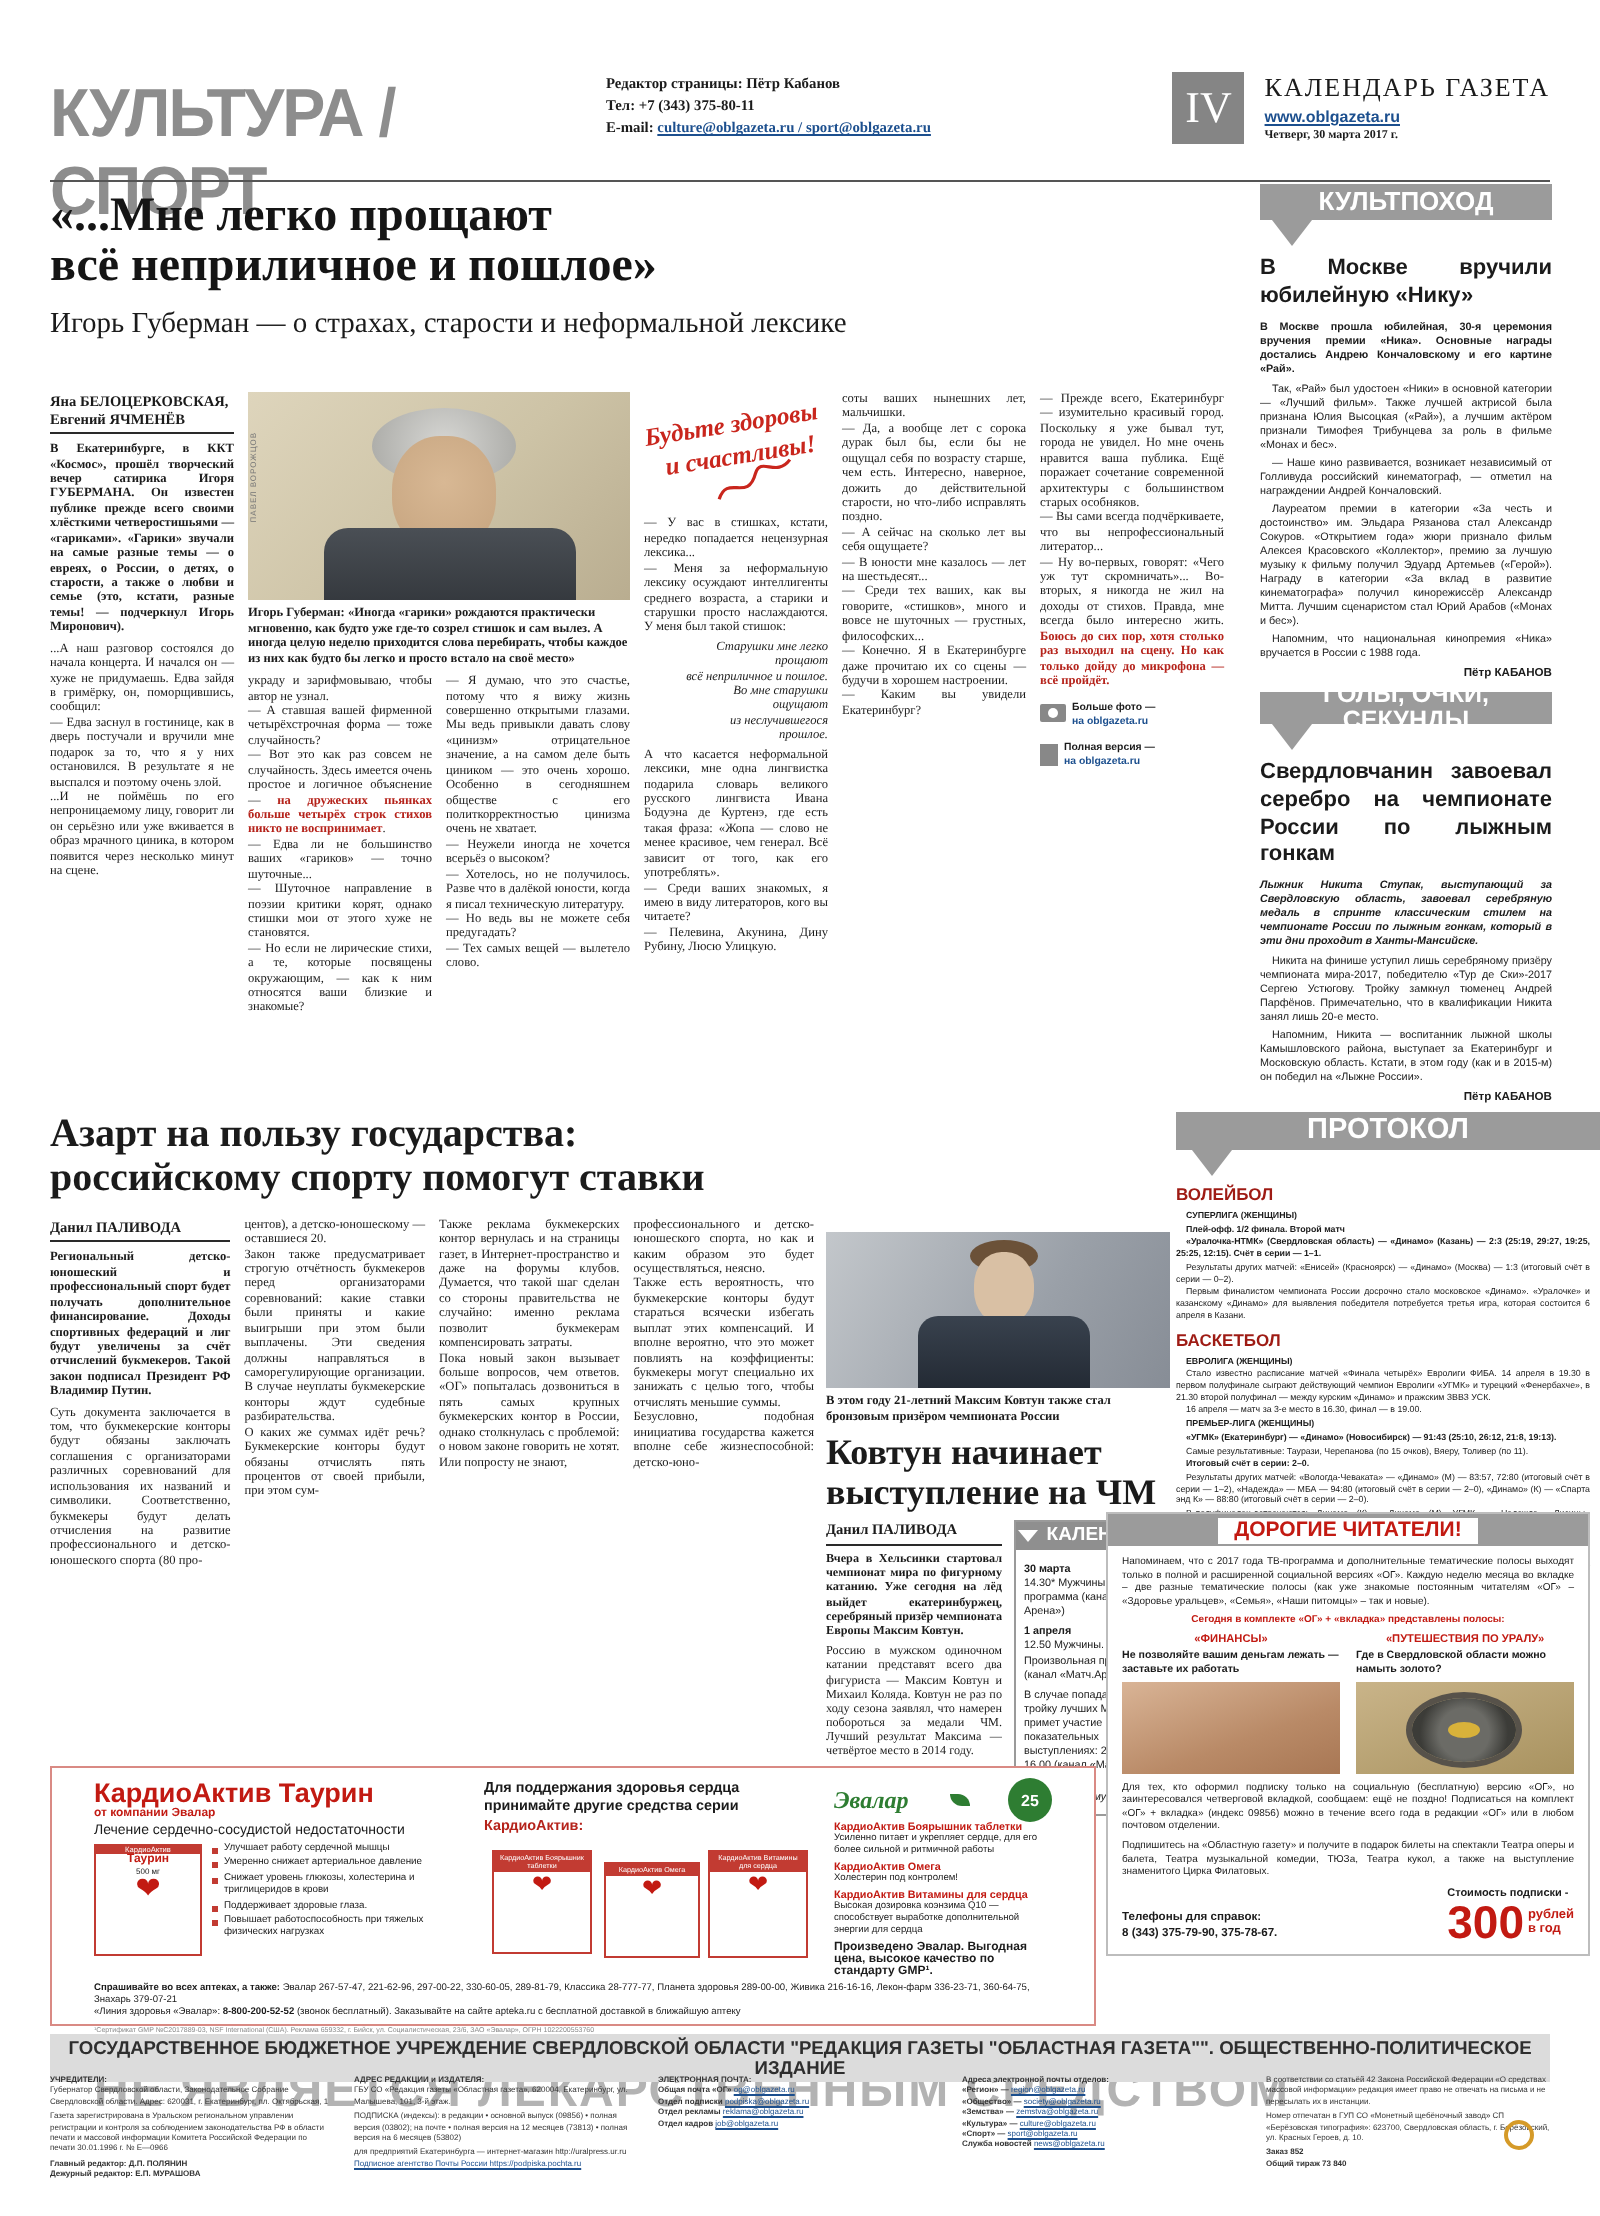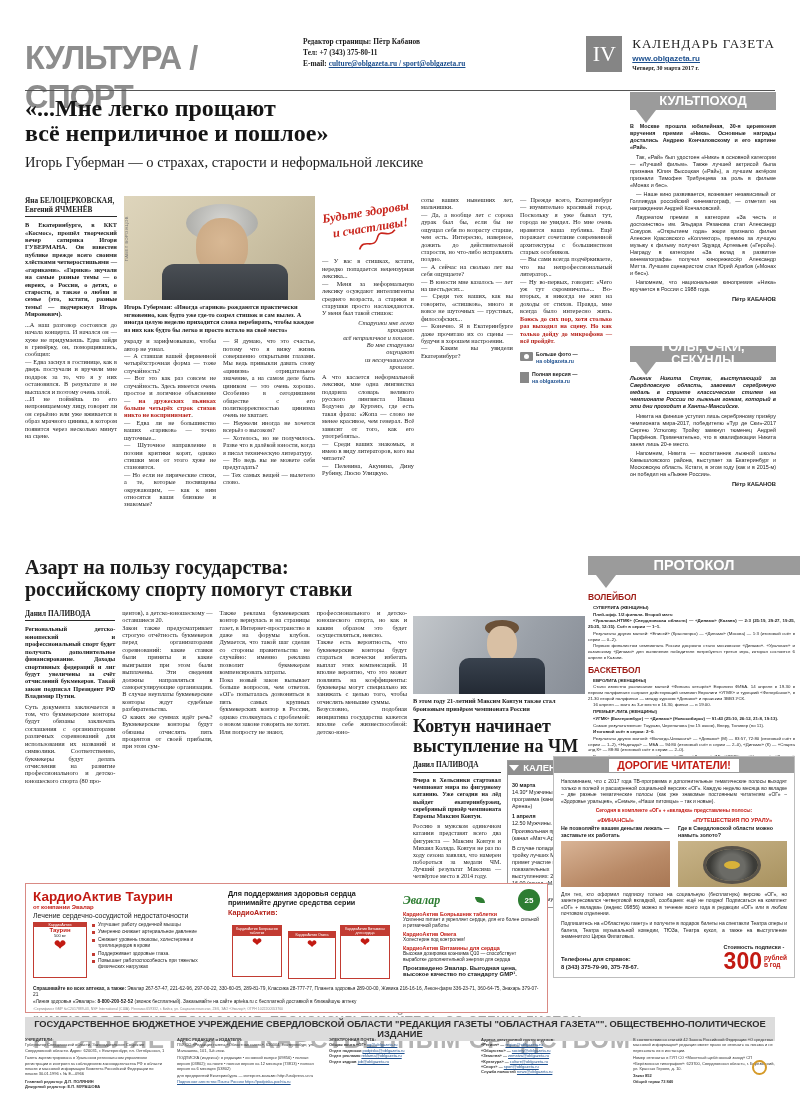--- a/index.html
+++ b/index.html
@@ -86,21 +86,21 @@
   .dritem .t{color:#c21a12;font-weight:bold;text-align:center;font-size:5.6px}
   .dritem .s{font-weight:bold;font-size:5.3px;line-height:1.25;text-align:left;margin:1px 0 2px}
   .drphoto1{height:46px;background:linear-gradient(160deg,#d9b496,#b98a67 60%,#a87754)}
   .drphoto2{position:relative;height:46px;background:linear-gradient(160deg,#c9b489,#a8925f)}
   .pan{position:absolute;left:28px;top:8px;width:52px;height:32px;border-radius:50%;
        background:radial-gradient(circle at 50% 55%,#6b6b66 40%,#3c3c38 70%);box-shadow:0 0 0 3px #57524a}
   .gold{position:absolute;left:46px;top:20px;width:16px;height:8px;border-radius:50%;background:#d8b23a}
   .drbottom{display:flex;justify-content:space-between;align-items:flex-end;margin-top:4px}
   .price300{color:#c21a12;font-weight:bold;font-size:23px;line-height:.9;font-family:"Liberation Sans",sans-serif}
   .pricesub{color:#c21a12;font-weight:bold;font-size:6.5px;line-height:1.1}
-  .ad{border:1px solid #d98a84;padding:5px 7px 3px;background:#fff}
+  .ad{border:1px solid #d98a84;padding:5px 21px 3px;background:#fff}
   .adrow{display:flex;gap:10px}
   .adc1{flex:0 0 185px}
   .adc2{flex:0 0 165px}
   .adc3{flex:1}
   .ad-title{color:#c21a12;font-weight:bold;font-size:13.5px;font-family:"Liberation Sans",sans-serif}
   .ad-sub{color:#c21a12;font-weight:bold;font-size:6px;font-family:"Liberation Sans",sans-serif}
   .ad-head{font-size:7px;font-family:"Liberation Sans",sans-serif;margin:2px 0 3px}
   .prodrow{display:flex;gap:5px}
   .prod{width:54px;height:56px;border:1px solid #c23b32;position:relative;flex:none}
   .prod .strip{background:#c23b32;color:#fff;font-size:3.8px;text-align:center;font-family:"Liberation Sans",sans-serif}
@@ -238,32 +238,34 @@
       <div class="badge">
         <div class="doc"></div>
         <div class="txt"><span>Полная версия —</span><br><span class="blue">на oblgazeta.ru</span></div>
       </div>
     </div>
   </div>
 
   <div class="abs side" style="left:630px;top:92px">
     <div class="sbar" style="height:18px;font-size:13px">КУЛЬТПОХОД</div>
     <div class="tri" style="margin-left:6px"></div>
+    <h3>В Москве вручили юбилейную «Нику»</h3>
     <div class="lead just">В Москве прошла юбилейная, 30-я церемония вручения премии «Ника». Основные награды достались Андрею Кончаловскому и его картине «Рай».</div>
     <p>Так, «Рай» был удостоен «Ники» в основной категории — «Лучший фильм». Также лучшей актрисой была признана Юлия Высоцкая («Рай»), а лучшим актёром признали Тимофея Трибунцева за роль в фильме «Монах и бес».</p>
     <p>— Наше кино развивается, возникает независимый от Голливуда российский кинематограф, — отметил на награждении Андрей Кончаловский.</p>
     <p>Лауреатом премии в категории «За честь и достоинство» им. Эльдара Рязанова стал Александр Сокуров. «Открытием года» жюри признало фильм Алексея Красовского «Коллектор», премию за лучшую музыку к фильму получил Эдуард Артемьев («Герой»). Награду в категории «За вклад в развитие кинематографа» получил кинорежиссёр Александр Митта. Лучшим сценаристом стал Юрий Арабов («Монах и бес»).</p>
     <p>Напомним, что национальная кинопремия «Ника» вручается в России с 1988 года.</p>
     <div class="author">Пётр КАБАНОВ</div>
   </div>
 
   <div class="abs side" style="left:630px;top:346px">
     <div class="sbar pre" style="height:16px;font-size:12.5px;line-height:1.05">ГОЛЫ, ОЧКИ,
 СЕКУНДЫ</div>
     <div class="tri" style="margin-left:6px"></div>
+    <h3>Свердловчанин завоевал серебро на чемпионате России по лыжным гонкам</h3>
     <div class="lead i just">Лыжник Никита Ступак, выступающий за Свердловскую область, завоевал серебряную медаль в спринте классическим стилем на чемпионате России по лыжным гонкам, который в эти дни проходит в Ханты-Мансийске.</div>
     <p>Никита на финише уступил лишь серебряному призёру чемпионата мира-2017, победителю «Тур де Ски»-2017 Сергею Устюгову. Тройку замкнул тюменец Андрей Парфёнов. Примечательно, что в квалификации Никита занял лишь 20-е место.</p>
     <p>Напомним, Никита — воспитанник лыжной школы Камышловского района, выступает за Екатеринбург и Московскую область. Кстати, в этом году (как и в 2015-м) он победил на «Лыжне России».</p>
     <div class="author">Пётр КАБАНОВ</div>
   </div>
 
   <div class="abs" style="left:25px;top:556px;width:382px">
     <div class="az-head pre">Азарт на пользу государства:
 российскому спорту помогут ставки</div>
     <div class="azcols">

